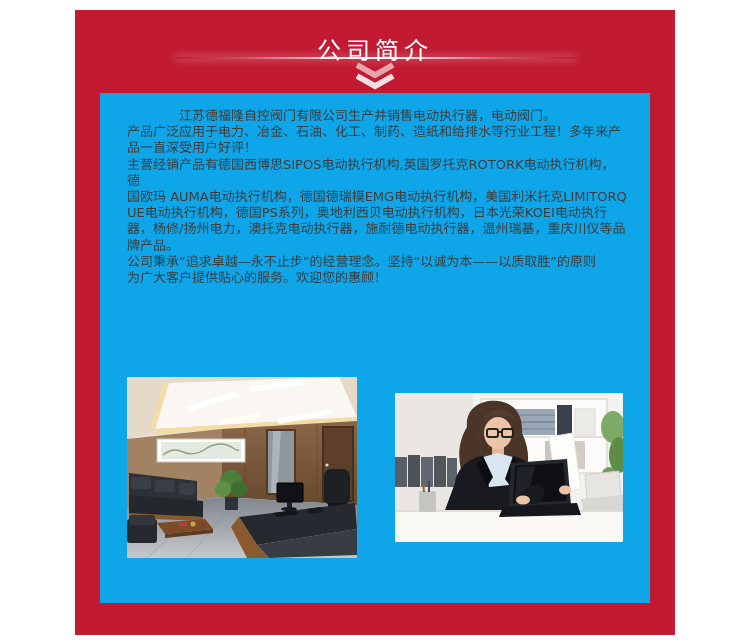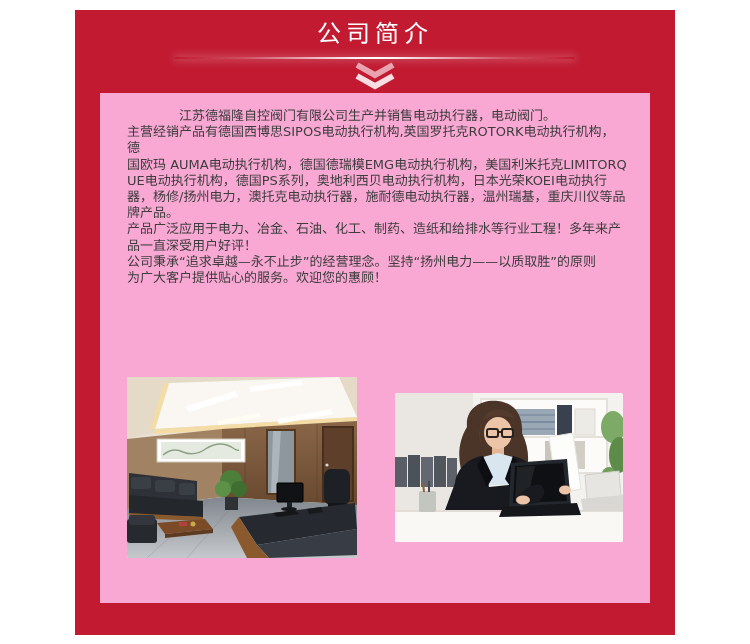--- a/index.html
+++ b/index.html
@@ -11,35 +11,35 @@
     position:relative;width:750px;height:644px;background:#ffffff;overflow:hidden;
     font-family:"DejaVu Sans","Liberation Sans",sans-serif;
   }
   .red-frame{
     position:absolute;left:75px;top:10px;width:600px;height:625px;
     background:var(--color-brand-red,#c11a31);
   }
   
   .banner{position:absolute;left:0;top:0;width:600px;height:83px;text-align:center;}
   .banner-title{
-    margin:0;padding-top:10px;font-size:24px;line-height:28px;font-weight:500;
+    margin:0;padding-top:27px;font-size:24px;line-height:28px;font-weight:500;
     letter-spacing:5px;color:#ffffff;
   }
   .banner-line{
     position:absolute;left:100px;top:47px;width:400px;height:2px;
     background:linear-gradient(90deg,rgba(255,255,255,0) 0%,rgba(255,255,255,0.25) 18%,
       rgba(255,255,255,0.95) 45%,#ffffff 50%,rgba(255,255,255,0.95) 55%,
       rgba(255,255,255,0.25) 82%,rgba(255,255,255,0) 100%);
     box-shadow:0 0 8px 1px rgba(255,255,255,0.35);
   }
   .banner-chevron{position:absolute;left:278px;top:52px;width:44px;height:28px;}
   .banner-chevron svg{display:block;width:100%;height:100%;}
   
   .card{
-    position:absolute;left:25px;top:83px;width:550px;height:510px;background:#f9a8d4;
+    position:absolute;left:25px;top:83px;width:550px;height:510px;background:#0ea5e9;
   }
   .profile-text{
     position:absolute;left:27px;top:15px;width:500px;
     font-size:13px;line-height:16.2px;color:var(--color-body-text,#3d3d3d);
   }
   .profile-text p{margin:0;white-space:pre-line;}
   .profile-text p.indent{text-indent:52px;}
   
   .photo{position:absolute;overflow:hidden;border-radius:2px;background:#ddd;}
   .photo svg{display:block;width:100%;height:100%;}
@@ -59,28 +59,28 @@
         <svg viewBox="0 0 44 28">
           <polyline points="4,3 22,13 40,3" fill="none" stroke="#f0bcc6" stroke-width="6" opacity="0.85"></polyline>
           <polyline points="4,14 22,24 40,14" fill="none" stroke="#fbe9ec" stroke-width="6" opacity="0.95"></polyline>
         </svg>
       </div>
     </div>
 
     <div class="card">
       <div class="profile-text">
         <p class="indent">江苏德福隆自控阀门有限公司生产并销售电动执行器，电动阀门。</p>
+        <p>产品广泛应用于电力、冶金、石油、化工、制药、造纸和给排水等行业工程！多年来产
+品一直深受用户好评！</p>
         <p>主营经销产品有德国西博思SIPOS电动执行机构,英国罗托克ROTORK电动执行机构，德
 国欧玛 AUMA电动执行机构，德国德瑞模EMG电动执行机构，美国利米托克LIMITORQ
 UE电动执行机构，德国PS系列，奥地利西贝电动执行机构，日本光荣KOEI电动执行
 器，杨修/扬州电力，澳托克电动执行器，施耐德电动执行器，温州瑞基，重庆川仪等品
 牌产品。</p>
-        <p>产品广泛应用于电力、冶金、石油、化工、制药、造纸和给排水等行业工程！多年来产
-品一直深受用户好评！</p>
-        <p>公司秉承“追求卓越—永不止步”的经营理念。坚持“扬州电力——以质取胜”的原则
+        <p>公司秉承“追求卓越—永不止步”的经营理念。坚持“以诚为本——以质取胜”的原则
 为广大客户提供贴心的服务。欢迎您的惠顾！</p>
       </div>
 
       <div class="photo photo-left">
         <svg viewBox="0 0 230 181" preserveAspectRatio="none">
           <defs>
             <linearGradient id="floorG" x1="0" y1="0" x2="0" y2="1">
               <stop offset="0" stop-color="#7f868d"></stop>
                 <stop offset="1" stop-color="#c6c9cc"></stop>
             </linearGradient>

